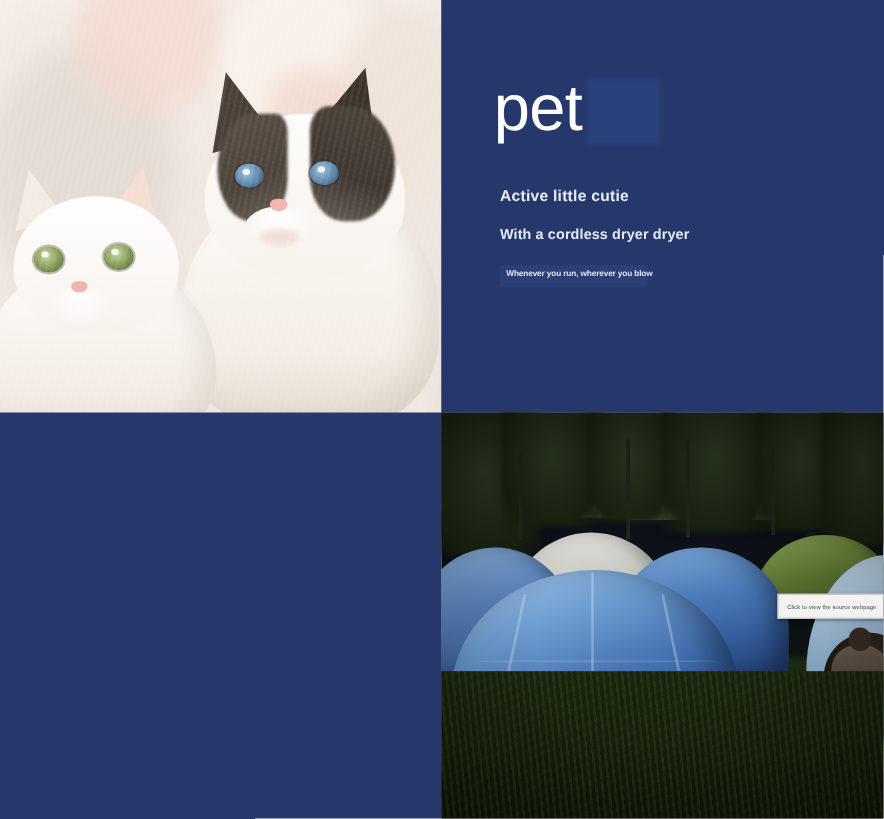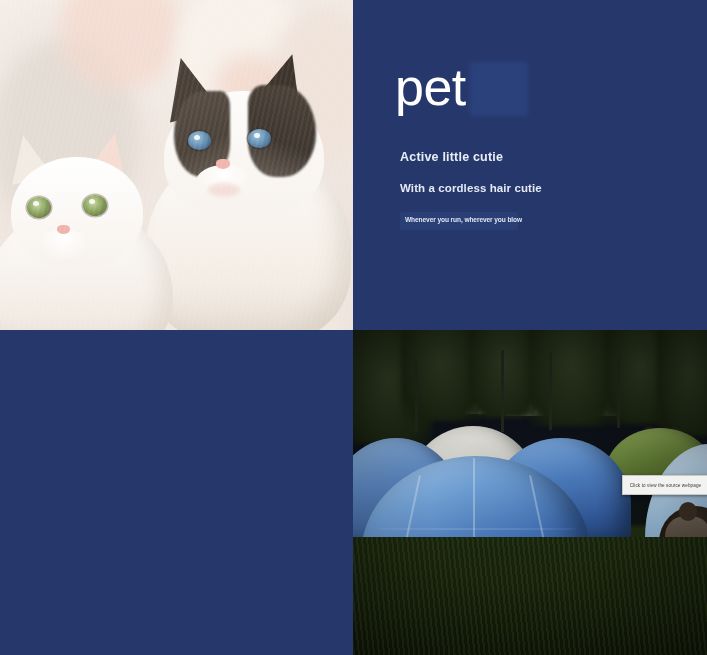--- a/index.html
+++ b/index.html
@@ -435,21 +435,21 @@
       </div>
 
       <div class="cats-veil"></div>
     </div>
   </div>
 
   <div class="quad q-tr">
     <div class="pet-highlight"></div>
     <div class="pet-title">pet</div>
     <div class="pet-line1">Active little cutie</div>
-    <div class="pet-line2">With a cordless hair cutie</div>
+    <div class="pet-line2">With a cordless dryer dryer</div>
     <div class="pet-line3-wrap">
       <div class="pet-line3">Whenever you run, wherever you blow</div>
     </div>
   </div>
 
   <div class="quad q-bl">
     
     
   </div>
 

